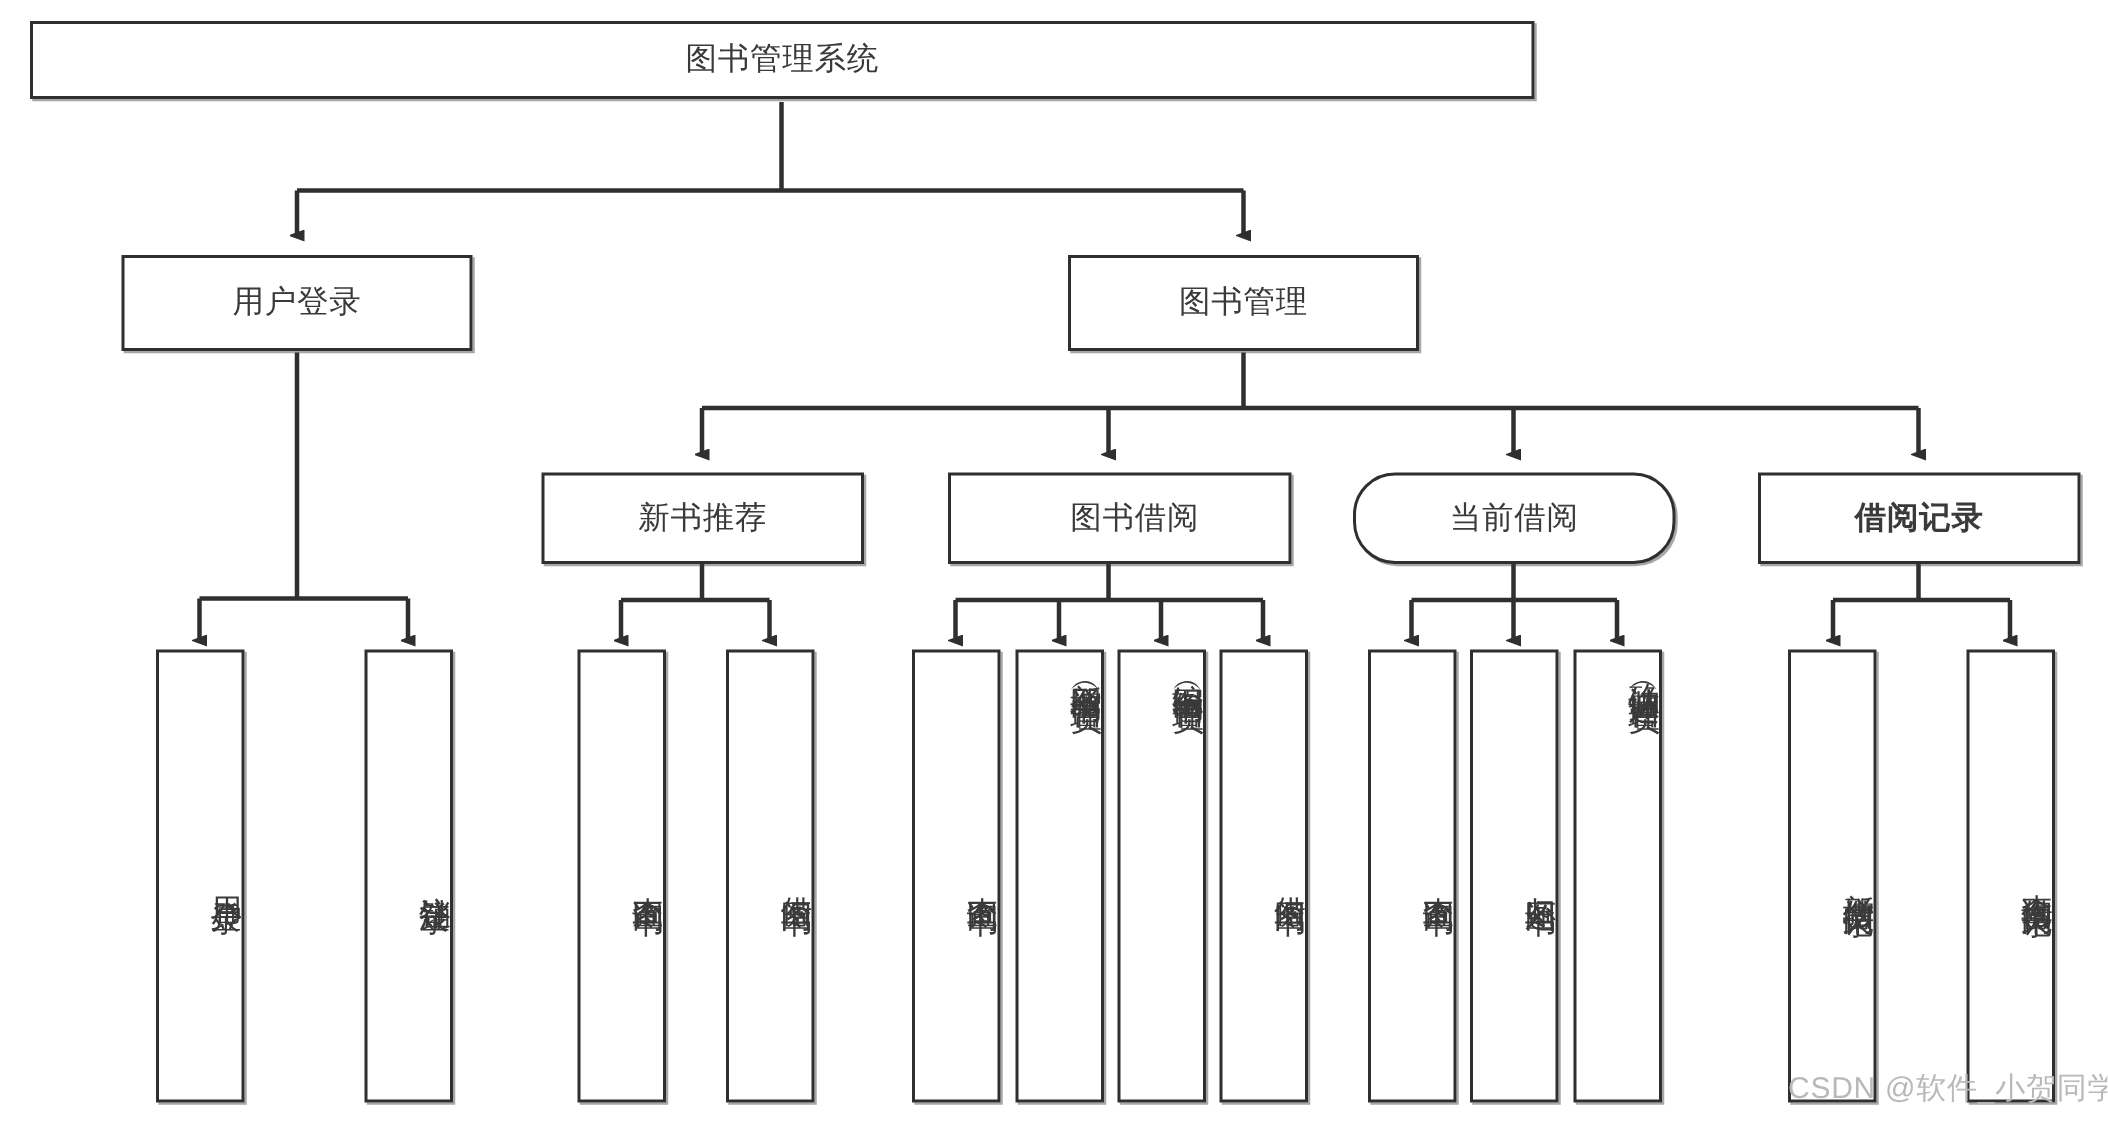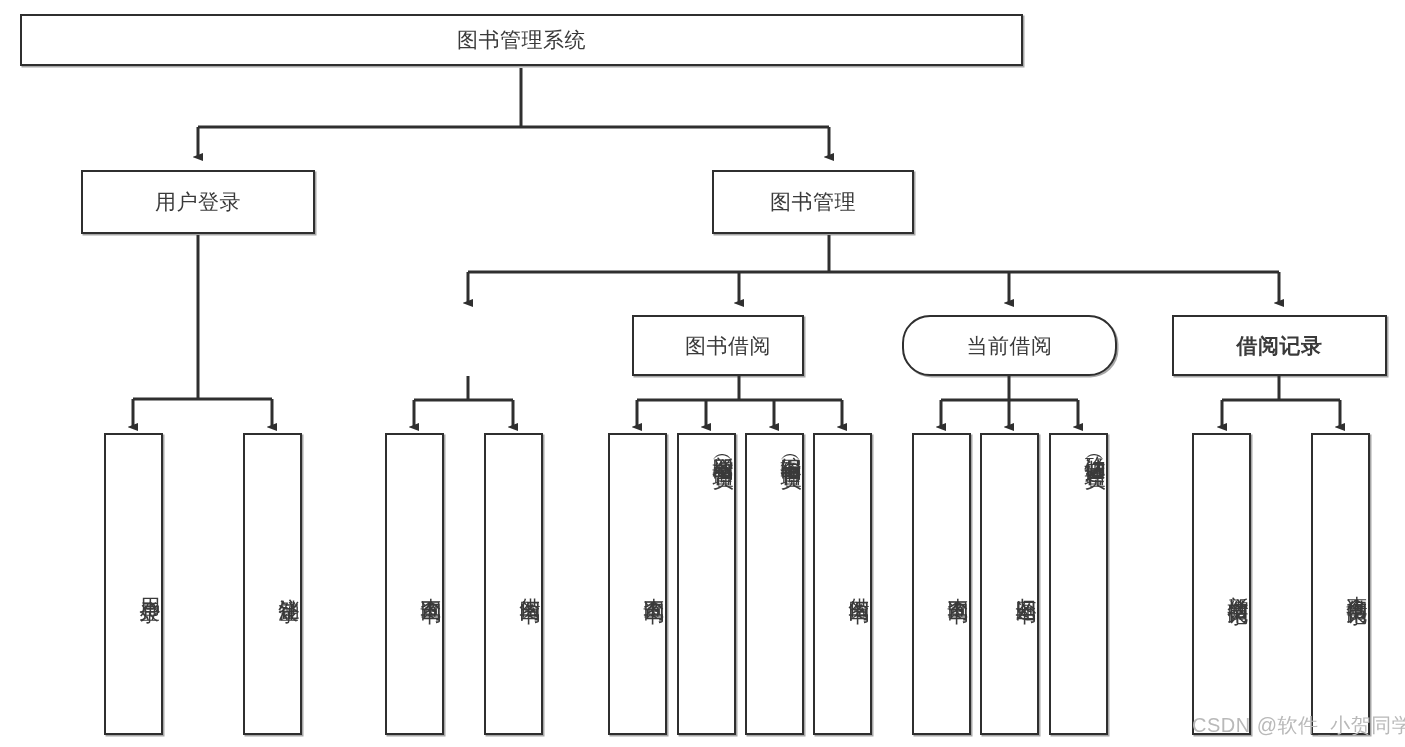--- a/index.html
+++ b/index.html
@@ -125,25 +125,28 @@
     </g>
   </svg>
 
   <div class="node horizontal" style="left:20px; top:14px; width:1003px; height:52px;">
     <span>图书管理系统</span>
   </div>
 
   <div class="node horizontal" style="left:81px; top:170px; width:234px; height:64px;">
     <span>用户登录</span>
   </div>
-  <div class="node horizontal" style="left:712px; top:170px; width:202px; height:64px;">
+  <div class="node horizontal" style="left:712px; top:170px; width:234px; height:64px;">
     <span>图书管理</span>
   </div>
 
-  <div class="node horizontal" style="left:632px; top:315px; width:172px; height:61px;padding-left:20px;">
+  <div class="node horizontal" style="left:361px; top:315px; width:215px; height:61px;">
+    <span>新书推荐</span>
+  </div>
+  <div class="node horizontal" style="left:632px; top:315px; width:229px; height:61px;padding-left:20px;">
     <span>图书借阅</span>
   </div>
   <div class="node horizontal" style="left:902px; top:315px; width:215px; height:61px;border-radius:28px;">
     <span>当前借阅</span>
   </div>
   <div class="node horizontal" style="left:1172px; top:315px; width:215px; height:61px;font-weight:bold;">
     <span>借阅记录</span>
   </div>
 
   <div class="node vertical" style="left:104px; top:433px; width:59px; height:302px;">

